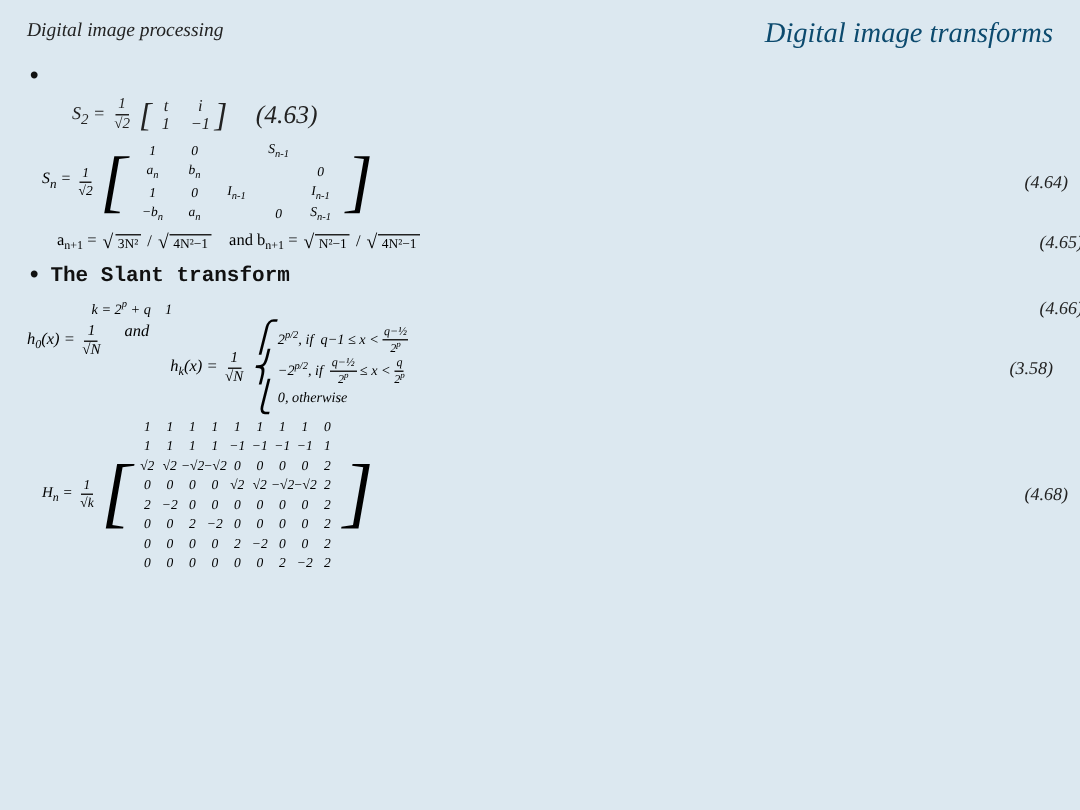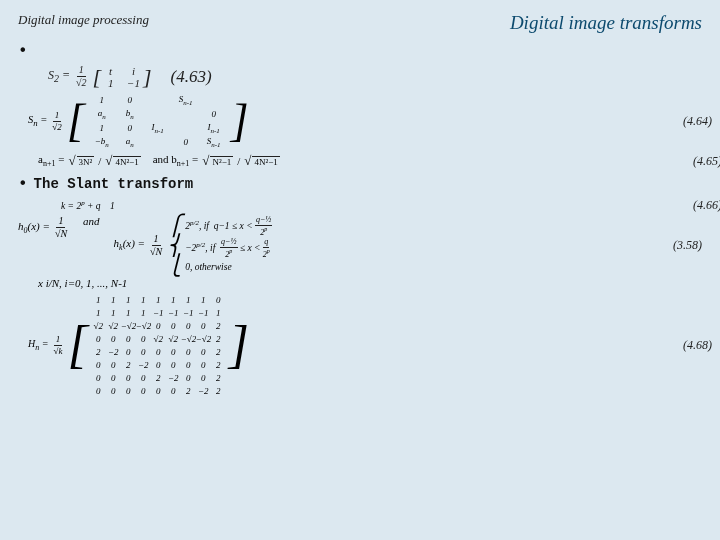--- a/index.html
+++ b/index.html
@@ -221,23 +221,20 @@
                   <span style="border-bottom:1px solid #222; padding:0 1px;">q</span>
                   <span>2<sup style="font-size:6px;">p</sup></span>
                 </span></span>
             <span>0, otherwise</span>
           </span>
         </span>
       </div>
       <span class="eq-number" style="font-size:12px; font-style:italic;">(3.58)</span>
     </div>
 
-    <div style="margin-left:20px; font-size:11px; font-style:italic; margin-bottom:4px;">
-      <span>x  i/N,  i=0, 1, ..., N-1</span>
-    </div>
 
     <div class="eq-row-full" style="margin-left:10px; align-items:center;">
       <div style="display:inline-flex; align-items:center; gap:3px; font-size:10px; font-style:italic;">
         <span>H<sub style="font-size:8px;">n</sub> =</span>
         <span style="display:inline-flex; flex-direction:column; align-items:center; font-size:9px; vertical-align:middle; line-height:1.2;">
           <span style="border-bottom:1px solid #222; padding:0 2px;">1</span>
           <span style="padding:0 2px;">√k</span>
         </span>
         <span style="font-size:52px; line-height:1; font-weight:100;">[</span>
         <div style="display:grid; grid-template-columns:repeat(9,15px); grid-template-rows:repeat(8,13px); font-size:9px; text-align:center; align-items:center;">

